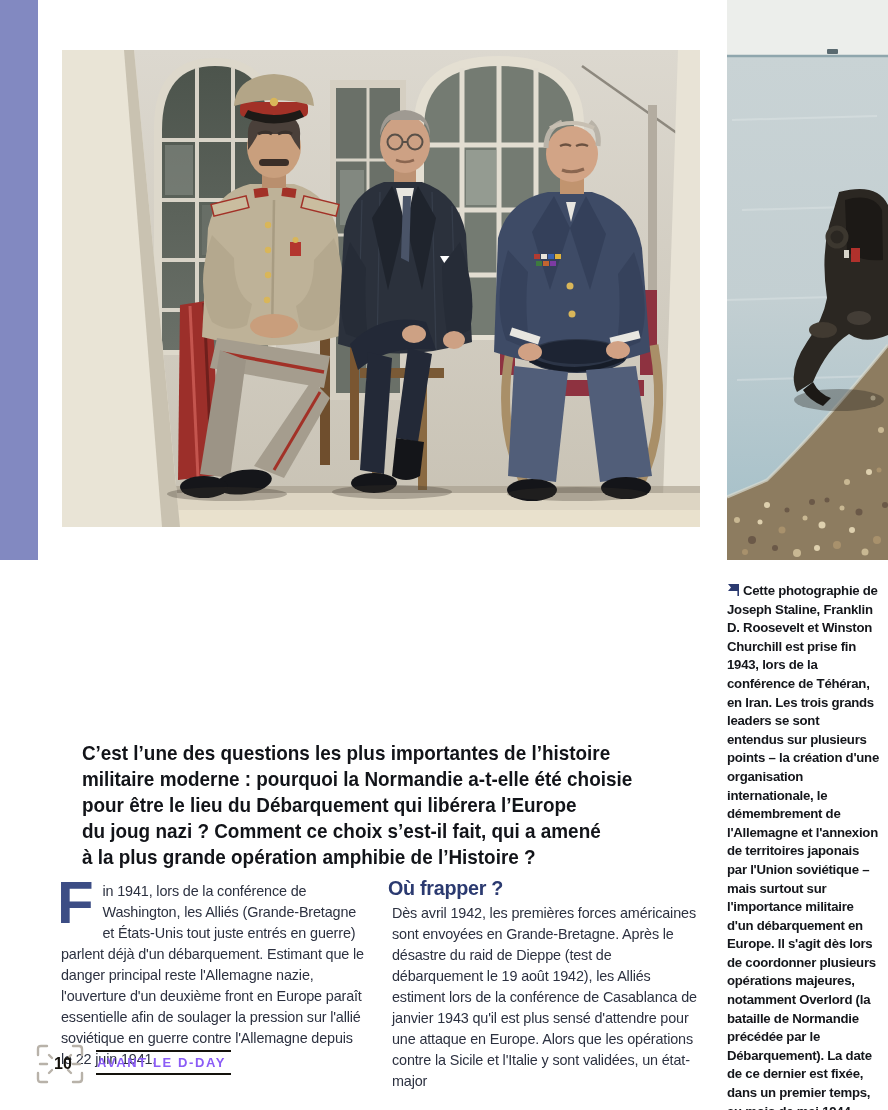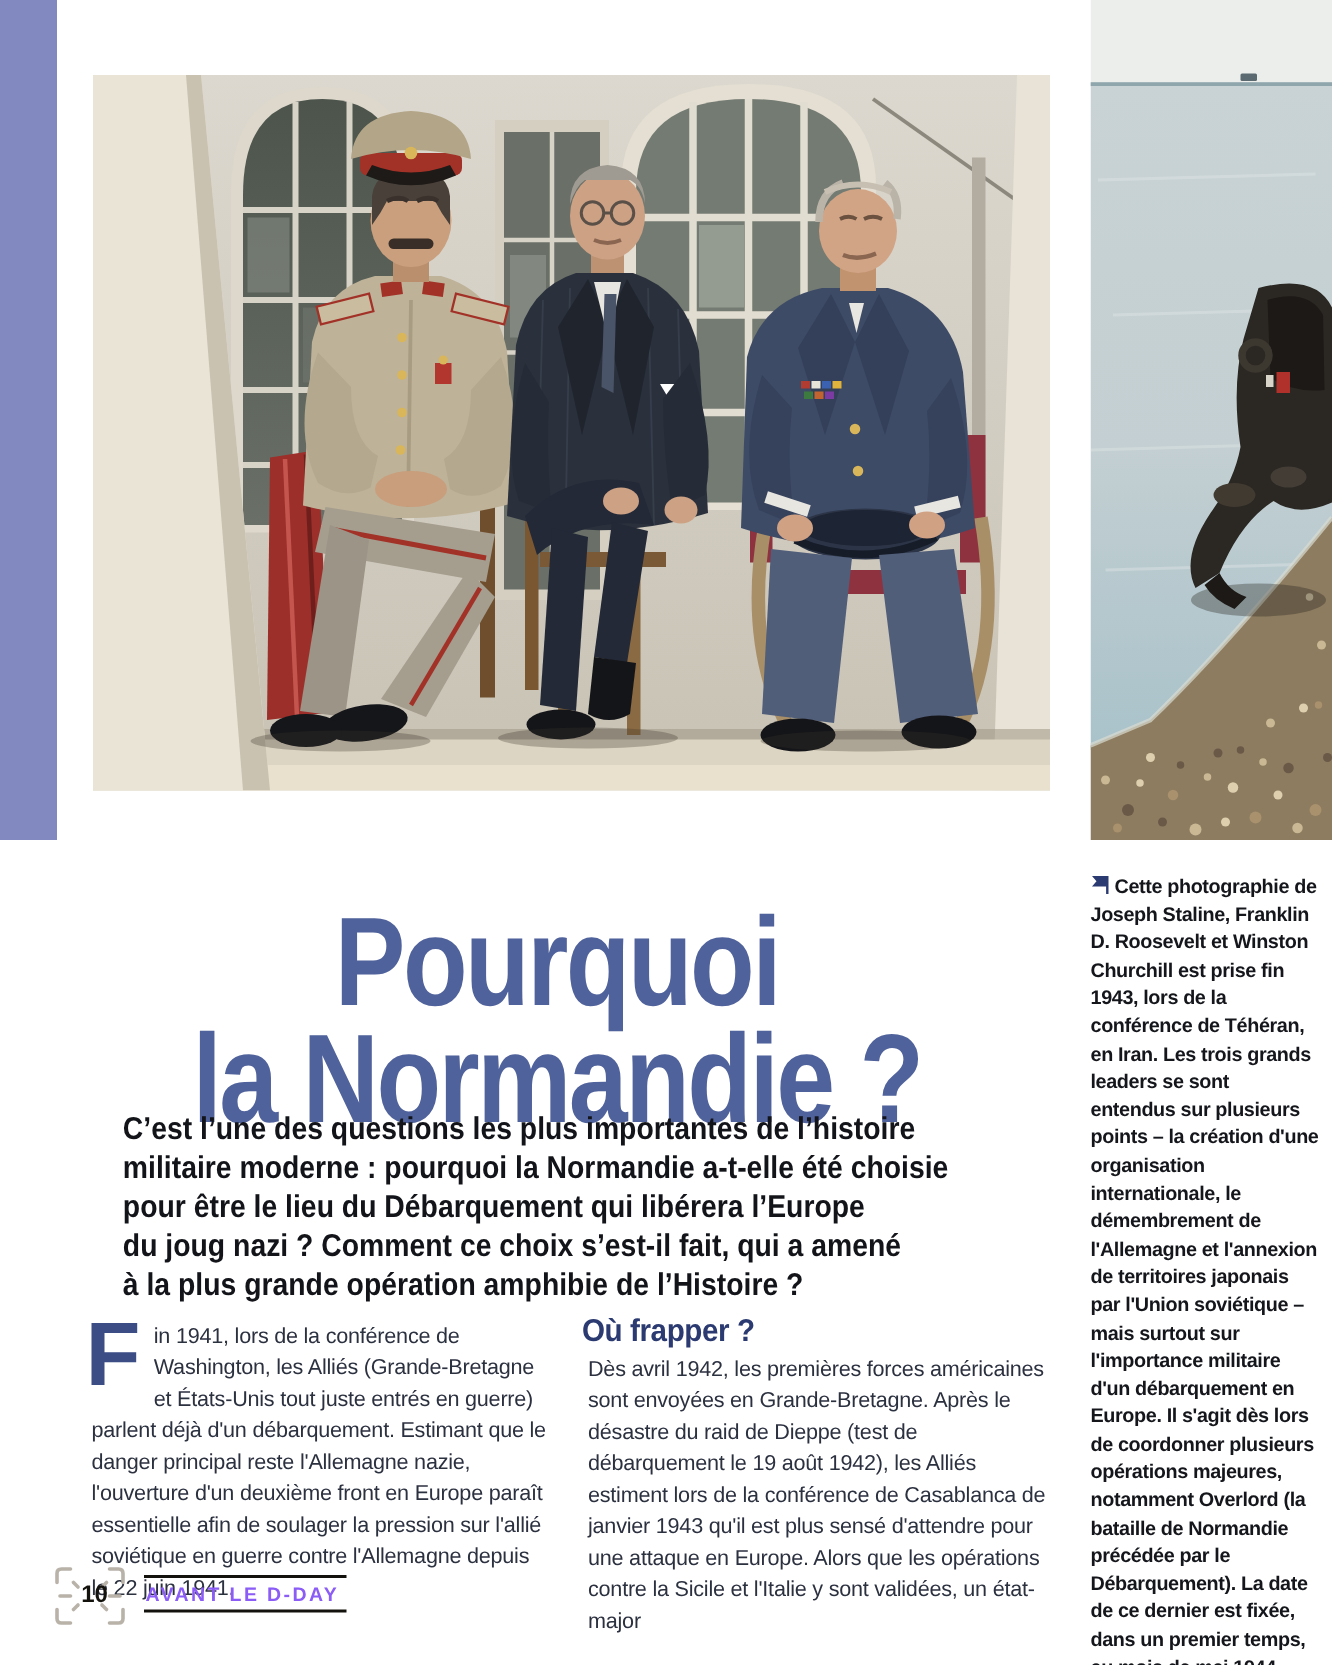--- a/index.html
+++ b/index.html
@@ -307,24 +307,20 @@
         <circle cx="110" cy="237" r="9" fill="none" stroke="#3c372f" stroke-width="5"></circle>
         <rect x="124" y="248" width="9" height="14" fill="#b0312c"></rect>
         <rect x="117" y="250" width="5" height="8" fill="#d8d4ca"></rect>
         <ellipse cx="96" cy="330" rx="14" ry="8" fill="#413a31"></ellipse>
         <ellipse cx="132" cy="318" rx="12" ry="7" fill="#4a443c" opacity=".8"></ellipse>
         <path d="M86,382 Q92,394 104,398 L96,406 Q82,400 76,390 Z" fill="#1c1916"></path>
       </g>
     </svg>
   </div>
 
-  <h1 class="headline">
-    <span class="hl">Pourquoi</span><br>
-    <span class="hl">la Normandie ?</span>
-  </h1>
 
   <div class="standfirst">
     <span class="line">C’est l’une des questions les plus importantes de l’histoire</span>
     <span class="line">militaire moderne : pourquoi la Normandie a-t-elle été choisie</span>
     <span class="line">pour être le lieu du Débarquement qui libérera l’Europe</span>
     <span class="line">du joug nazi ? Comment ce choix s’est-il fait, qui a amené</span>
     <span class="line">à la plus grande opération amphibie de l’Histoire ?</span>
   </div>
 
   <div class="columns">

